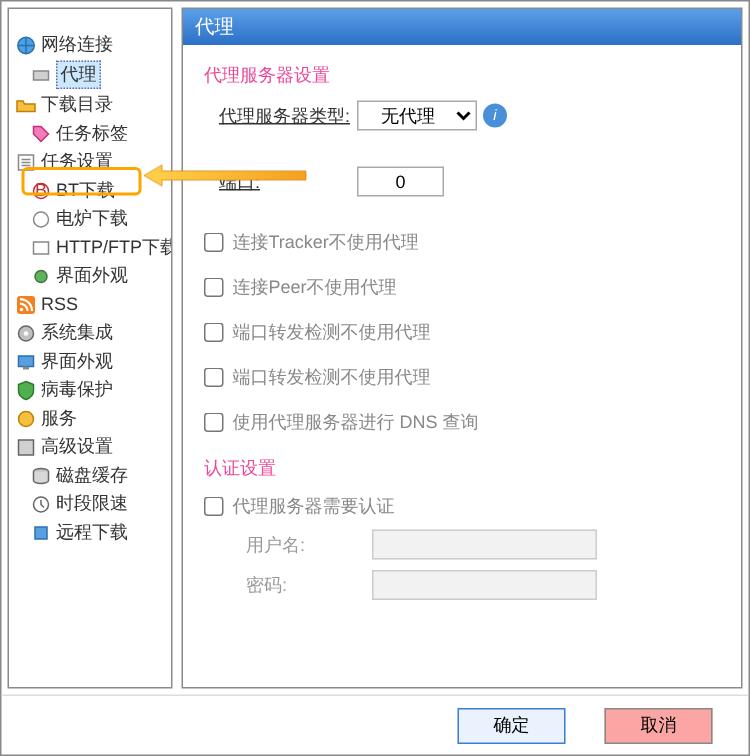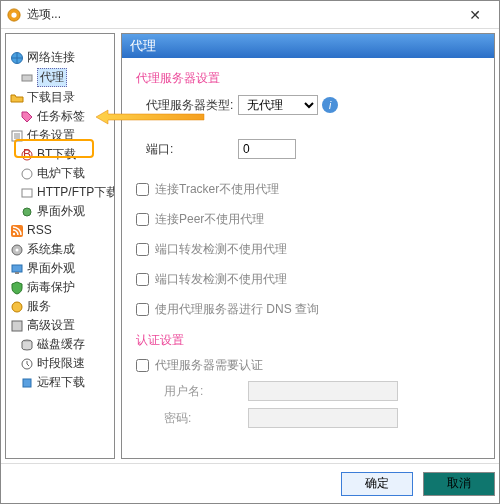--- a/index.html
+++ b/index.html
@@ -16,50 +16,40 @@
   .lvl1 { padding-left: 14px; }
   .ticon { width: 14px; height: 14px; margin-right: 3px; flex-shrink: 0; display: inline-flex; align-items: center; justify-content: center; }
   .lbl { color: #333; }
   .highlight-box { position: absolute; border: 2px solid #ffa500; border-radius: 4px; left: 8px; top: 105px; width: 80px; height: 19px; pointer-events: none; }
   .arrow { position: absolute; left: 95px; top: 108px; pointer-events: none; z-index: 10; }
   .main { flex: 1; border: 1px solid #8a8a8a; display: flex; flex-direction: column; min-width: 0; }
   .header { height: 24px; background: linear-gradient(#5aa0e8, #2b6fc7); color: #fff; display: flex; align-items: center; padding: 0 8px; font-size: 13px; }
   .content { flex: 1; padding: 10px 14px 4px 14px; color: #333; overflow: hidden; }
   .group-title { margin: 2px 0 8px 0; color: #ec4899; }
   .row { display: flex; align-items: center; margin-bottom: 10px; }
-  .row .rlabel { width: 92px; color: #333; }
+  .row .rlabel { width: 92px; color: #333; text-decoration: underline; }
   .row.indent { padding-left: 10px; }
-  select, input[type=text] { border: 1px solid #aaa; background: #fff; height: 20px; padding: 0 4px; }
+  select, input[type=text] { border: 1px solid #aaa; background: #fff; height: 20px; padding: 0 4px; text-align: center; }
   select { width: 80px; }
   .port-input { width: 58px; text-align: left; }
   .info-icon { width: 16px; height: 16px; margin-left: 4px; border-radius: 50%; background: #4a90d9; color: #fff; display: inline-flex; align-items: center; justify-content: center; font-size: 10px; font-style: italic; }
   .chk { display: flex; align-items: center; margin: 0 0 13px 0; color: #888; }
   .chk input { margin: 0 6px 0 0; }
   .auth-row { display: flex; align-items: center; margin: 7px 0 0 28px; gap: 36px; }
   .auth-row .albl { width: 48px; color: #999; }
   .auth-row input { width: 150px; background: #f2f2f2; border: 1px solid #ccc; }
-  .footer { height: 40px; display: flex; align-items: center; justify-content: flex-end; gap: 10px; padding: 0 4px; border-top: 1px solid #ddd; }
-  .btn { min-width: 72px; height: 24px; border: 1px solid #888; background: #0f766e; display: flex; align-items: center; justify-content: center; cursor: default; }
+  .footer { height: 40px; display: flex; align-items: center; justify-content: flex-end; gap: 26px; padding: 0 24px; border-top: 1px solid #ddd; }
+  .btn { min-width: 72px; height: 24px; border: 1px solid #888; background: #fca5a5; display: flex; align-items: center; justify-content: center; cursor: default; }
   .btn.primary { border: 1px solid #3b7dd8; background: #e9f2fd; }
   .watermark { position: absolute; right: 52px; bottom: 10px; color: #ddd; font-size: 10px; letter-spacing: 2px; pointer-events: none; }
 </style>
 </head>
 <body>
 
 <div class="window">
-  <div class="titlebar">
-    <span class="icon">
-      <svg viewBox="0 0 16 16">
-          <circle cx="8" cy="8" r="7" fill="#f0a020" stroke="#c47a00"></circle>
-          <circle cx="8" cy="8" r="3" fill="#fff"></circle>
-        </svg>
-    </span>
-    <span class="title">选项...</span>
-    <div class="close">✕</div>
-  </div>
 
   <div class="body">
     <div class="sidebar">
       <div class="tree-item">
           <span class="ticon">
             <svg viewBox="0 0 14 14">
               <circle cx="7" cy="7" r="5.5" fill="#4aa0e0" stroke="#2a70b0"></circle>
               <path d="M2 7h10M7 2v10" stroke="#2a70b0" fill="none"></path>
             </svg>
           </span>

